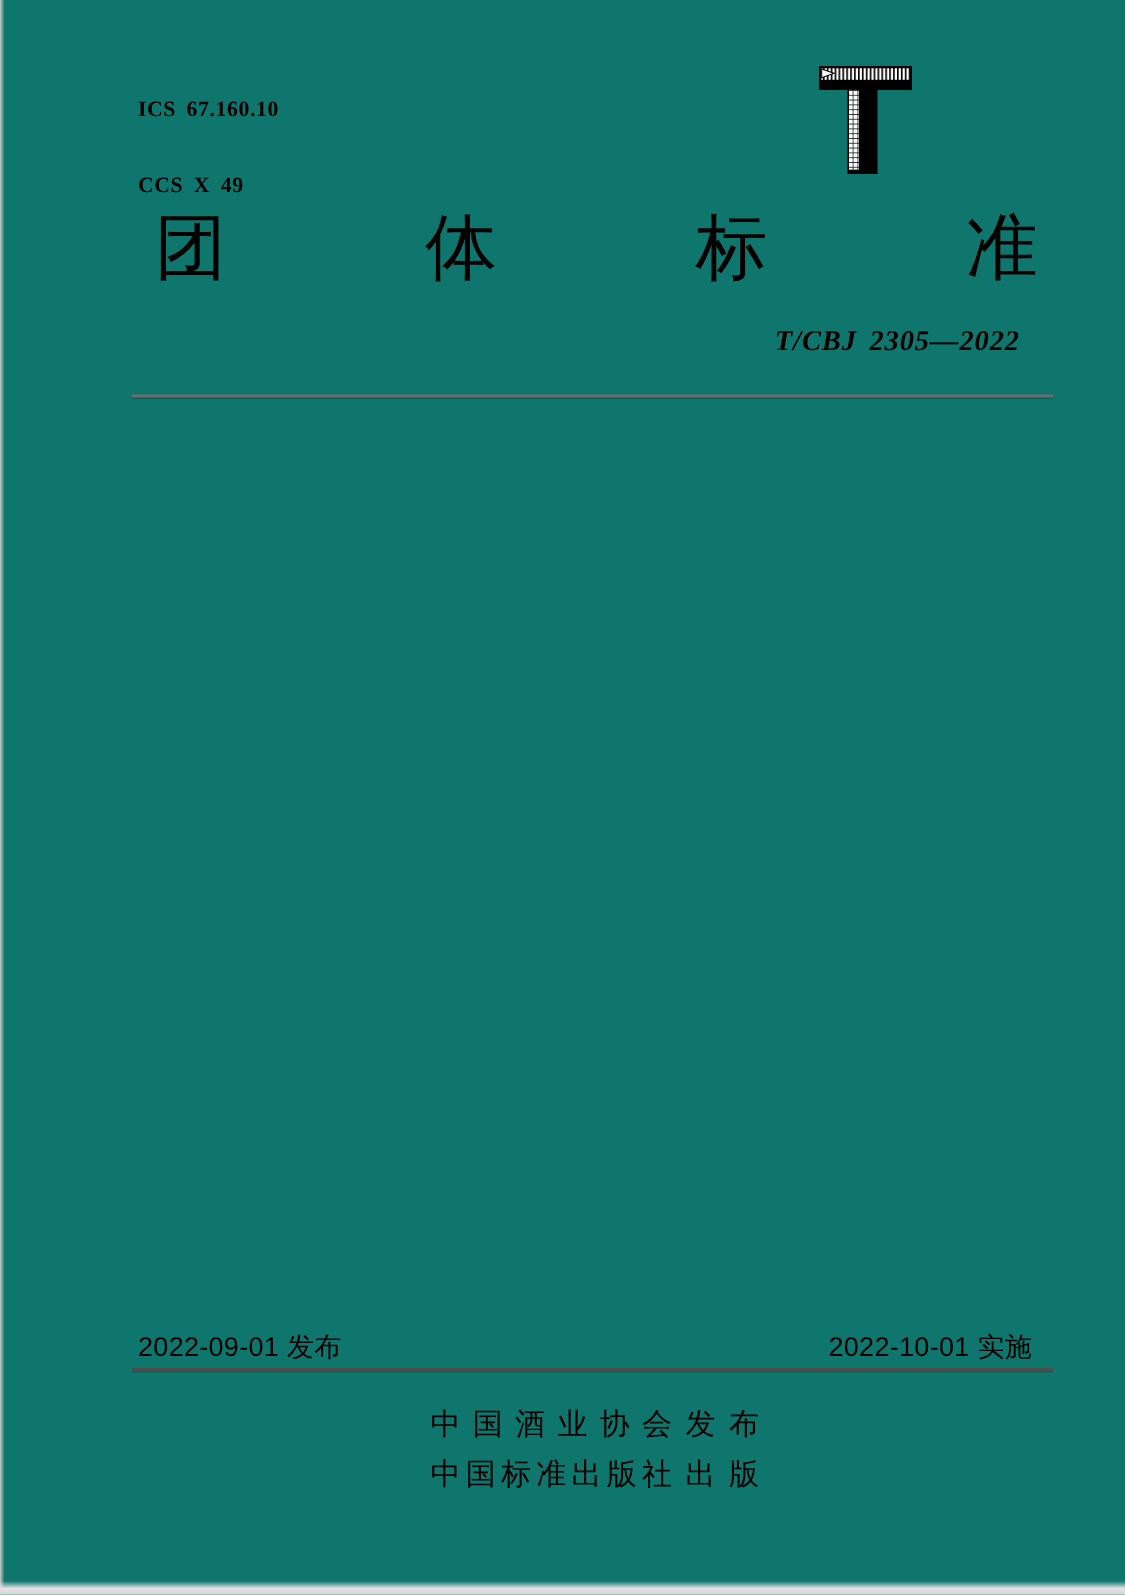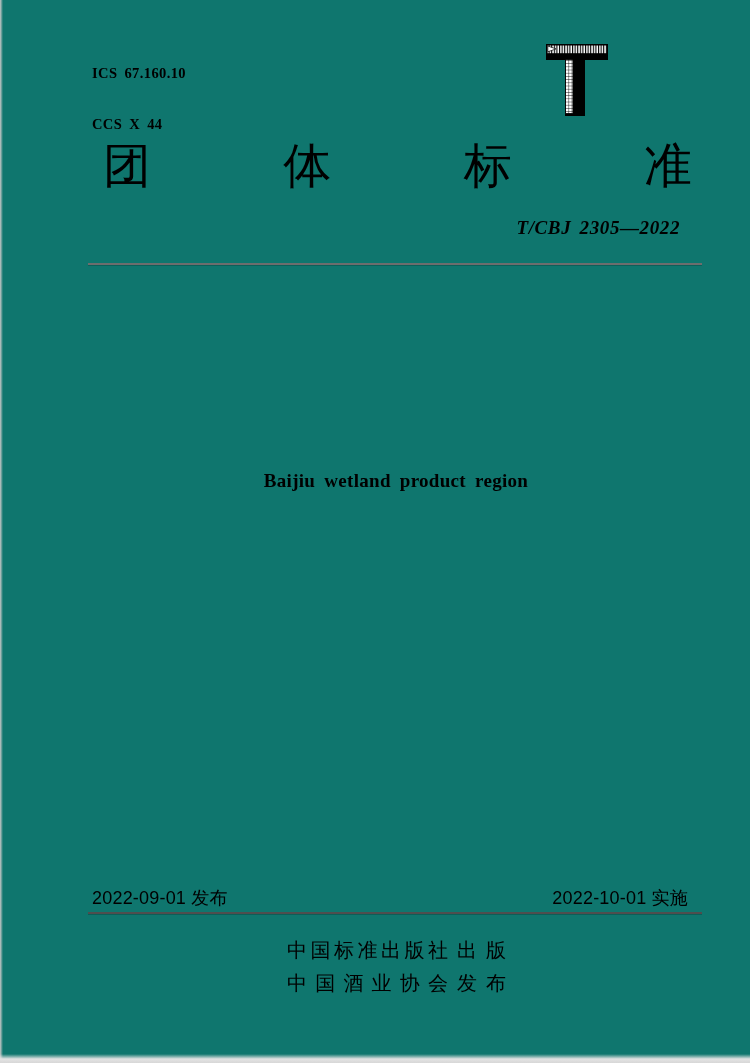--- a/index.html
+++ b/index.html
@@ -154,21 +154,21 @@
     text-align-last: justify;
   }
 </style>
 </head>
 <body>
 
 <div class="page">
 
   <div class="ics-block">
     <div>ICS 67.160.10</div>
-    <div>CCS X 44</div>
+    <div>CCS X 49</div>
   </div>
 
   <div class="t-logo">
     <svg width="62" height="73" viewBox="0 0 62 73" xmlns="http://www.w3.org/2000/svg" aria-hidden="true">
       <defs>
         <pattern id="hatchV" width="2.6" height="12" patternUnits="userSpaceOnUse">
           <rect width="2.6" height="12" fill="#ffffff"></rect>
           <rect x="0" y="0" width="1.1" height="12" fill="#000000"></rect>
         </pattern>
         <pattern id="gridP" width="3.2" height="3.2" patternUnits="userSpaceOnUse">
@@ -187,36 +187,35 @@
     </svg>
   </div>
 
   <div class="std-type">团体标准</div>
 
   <div class="std-number">T/CBJ 2305—2022</div>
 
   <div class="rule rule-top"></div>
 
 
-  <div class="title-en">Baijiu wetland product region</div>
 
   <div class="dates-row">
     <span>2022-09-01 发布</span>
     <span>2022-10-01 实施</span>
   </div>
 
   <div class="rule rule-bottom"></div>
 
   <div class="publisher-block">
+    <div class="pub-row">
+      <span class="pub-org">中国酒业协会</span>
+      <span class="pub-action">发布</span>
+    </div>
     <div class="pub-row">
       <span class="pub-org">中国标准出版社</span>
       <span class="pub-action">出版</span>
     </div>
-    <div class="pub-row">
-      <span class="pub-org">中国酒业协会</span>
-      <span class="pub-action">发布</span>
-    </div>
   </div>
 
   <div class="edge-left"></div>
   <div class="edge-bottom"></div>
 
 </div>
 
 </body></html>

